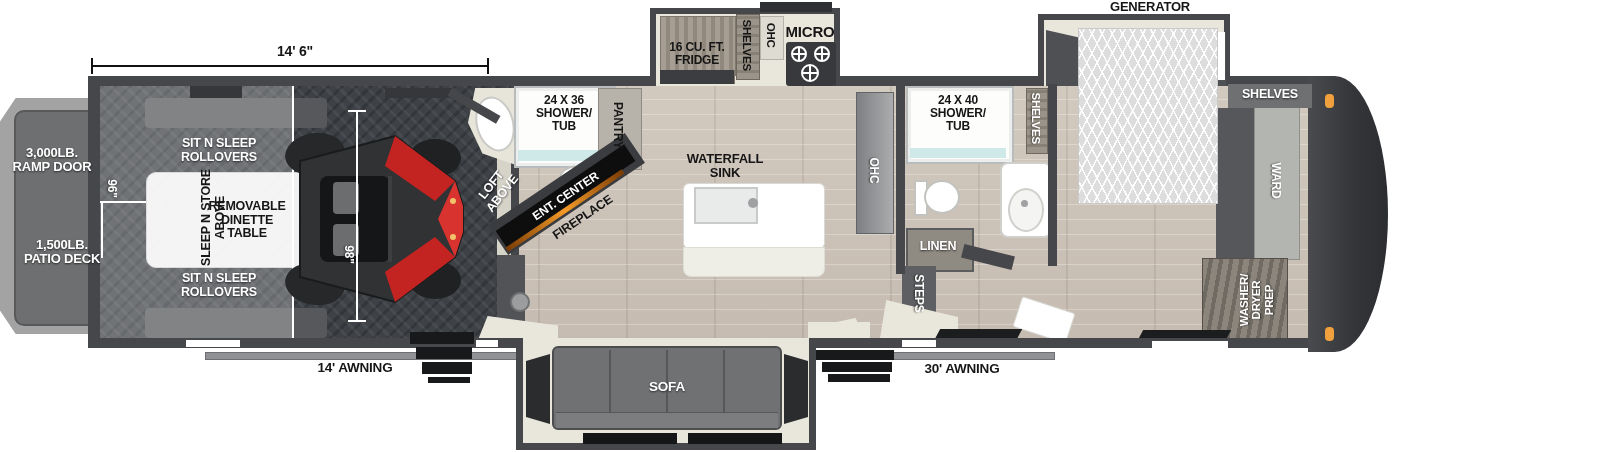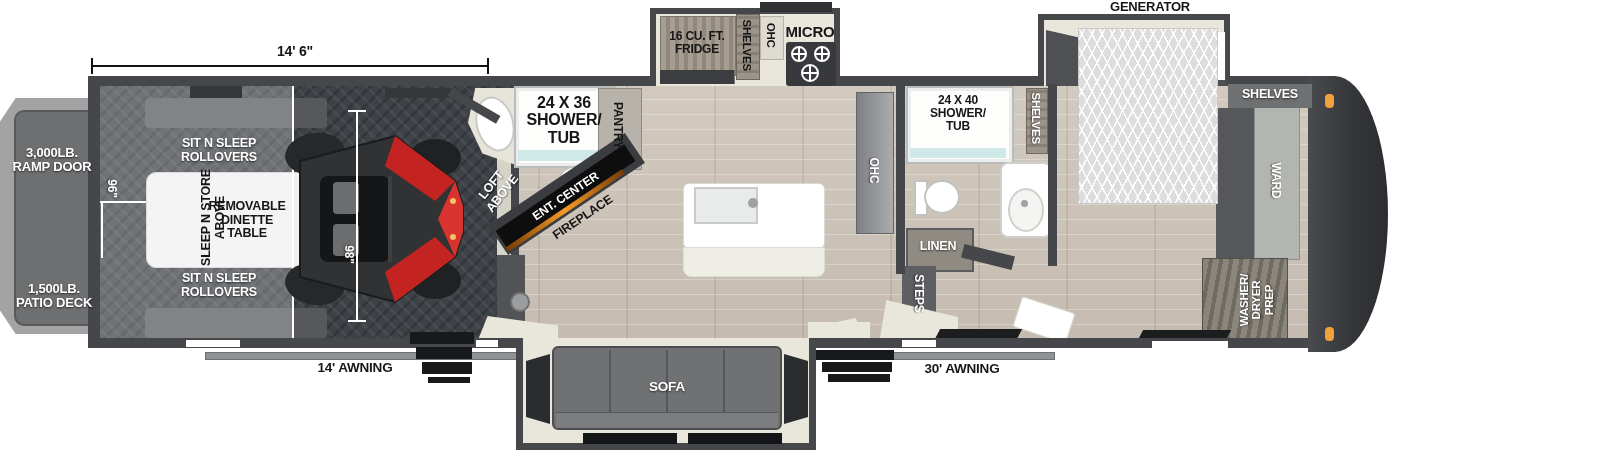--- a/index.html
+++ b/index.html
@@ -43,21 +43,21 @@
 
   <div class="a" style="left:205px;top:352px;width:330px;height:6px;background:#909295;border:1px solid #6d6f72;z-index:1;"></div>
   <div class="a" style="left:535px;top:352px;width:518px;height:6px;background:#909295;border:1px solid #6d6f72;z-index:1;"></div>
   <div class="a lbl" style="left:295px;top:361px;width:120px;font-size:13.5px;z-index:6;">14' AWNING</div>
   <div class="a lbl" style="left:901px;top:362px;width:122px;font-size:13.5px;z-index:6;">30' AWNING</div>
 
   <div class="a" style="left:0px;top:98px;width:98px;height:236px;background:#a3a3a3;clip-path:polygon(16% 0,100% 0,100% 100%,16% 100%,0 90%,0 10%);z-index:1;"></div>
   <div class="a" style="left:14px;top:110px;width:82px;height:212px;background:#6e6f70;border:2px solid #58595a;border-radius:10px;z-index:1;"></div>
   <div class="a lbl wlbl" style="left:6px;top:146px;width:92px;z-index:6;">3,000LB.
 RAMP DOOR</div>
-  <div class="a lbl wlbl" style="left:8px;top:238px;width:92px;z-index:6;margin-top:44px;">1,500LB.
+  <div class="a lbl wlbl" style="left:16px;top:238px;width:92px;z-index:6;">1,500LB.
 PATIO DECK</div>
 
   <div class="a wood" style="left:98px;top:84px;width:1240px;height:260px;z-index:1;"></div>
   <div class="a plate" style="left:98px;top:84px;width:413px;height:260px;z-index:1;"></div>
 
   <div class="a" style="left:145px;top:98px;width:182px;height:30px;background:#56585b;border-radius:4px;z-index:2;"></div>
   <div class="a" style="left:145px;top:308px;width:182px;height:30px;background:#56585b;border-radius:4px;z-index:2;"></div>
   <div class="a" style="left:146px;top:172px;width:192px;height:94px;background:rgba(255,255,255,.92);border:1px solid #cfcfcf;border-radius:10px;z-index:2;"></div>
   <div class="a" style="left:94px;top:84px;width:196px;height:258px;background:rgba(255,255,255,.26);border:2px solid #fff;z-index:3;"></div>
 
@@ -101,62 +101,64 @@
   <div class="a" style="left:385px;top:88px;width:68px;height:10px;background:#35373a;z-index:3;"></div>
 
   <div class="a" style="left:497px;top:88px;width:14px;height:252px;background:#d6d3c9;z-index:2;"></div>
   <div class="a wall" style="left:511px;top:84px;width:8px;height:258px;z-index:2;"></div>
   <div class="a wall" style="left:452px;top:88px;width:56px;height:9px;transform:rotate(30deg);transform-origin:left top;z-index:4;"></div>
 
   <div class="a" style="left:468px;top:88px;width:48px;height:77px;background:#e7e4da;clip-path:polygon(100% 0,100% 100%,30% 85%,0 45%,15% 0);z-index:2;"></div>
   <div class="a" style="left:476px;top:96px;width:34px;height:52px;background:#fff;border:2px solid #c9c9c6;border-radius:50%;transform:rotate(-15deg);z-index:2;"></div>
   <div class="a" style="left:514px;top:86px;width:98px;height:78px;background:#fdfdfc;border:2px solid #b9bcbd;box-shadow:inset 0 0 0 3px #eceeee;z-index:2;"></div>
   <div class="a" style="left:518px;top:150px;width:92px;height:11px;background:#cfe9e8;z-index:2;"></div>
-  <div class="a lbl" style="left:520px;top:94px;width:88px;font-size:16px;z-index:6;">24 X 36
+  <div class="a lbl" style="left:520px;top:94px;width:88px;font-size:12px;z-index:6;">24 X 36
 SHOWER/
 TUB</div>
   <div class="a" style="left:558px;top:166px;width:40px;height:30px;background:#fff;border:2px solid #c2c2bf;border-radius:50%;transform:rotate(18deg);z-index:2;"></div>
   <div class="a lbl wlbl" style="left:455px;top:176px;width:84px;font-size:12.5px;transform:rotate(-52deg);z-index:6;">LOFT
 ABOVE</div>
 
   <div class="a" style="left:598px;top:88px;width:42px;height:80px;background:#b7b3aa;border:1px solid #8f8b82;z-index:2;"></div>
   <div class="a lbl" style="left:592px;top:119px;width:52px;font-size:12px;transform:rotate(90deg);z-index:6;">PANTRY</div>
 
   <div class="a" style="left:484px;top:176px;width:165px;height:36px;background:#3a3c3f;transform:rotate(-34deg);z-index:2;"></div>
   <div class="a lbl wlbl" style="left:488px;top:186px;width:155px;height:20px;background:#0e0e0f;font-size:12px;line-height:20px;transform:rotate(-34deg);z-index:3;">ENT. CENTER</div>
   <div class="a" style="left:495px;top:208px;width:140px;height:5px;background:linear-gradient(90deg,#7a3c05,#f59a28 50%,#7a3c05);transform:rotate(-34deg);z-index:3;"></div>
   <div class="a lbl" style="left:513px;top:211px;width:140px;font-size:12.5px;transform:rotate(-34deg);z-index:6;">FIREPLACE</div>
   <div class="a" style="left:497px;top:255px;width:28px;height:83px;background:#515356;z-index:2;"></div>
   <div class="a" style="left:510px;top:292px;width:16px;height:16px;background:#9b9d9f;border:2px solid #6f7173;border-radius:50%;z-index:2;"></div>
 
   <div class="a" style="left:683px;top:183px;width:140px;height:64px;background:#fff;border:1px solid #d8d8d4;border-radius:6px;z-index:2;"></div>
   <div class="a" style="left:683px;top:247px;width:140px;height:28px;background:#eeede6;border:1px solid #ddddd6;border-radius:0 0 8px 8px;z-index:2;"></div>
   <div class="a" style="left:694px;top:187px;width:60px;height:33px;background:#e9ebeb;border:2px solid #c9cbcb;z-index:2;"></div>
   <div class="a" style="left:748px;top:198px;width:10px;height:10px;background:#9fa1a3;border-radius:50%;z-index:2;"></div>
+  <div class="a lbl" style="left:650px;top:152px;width:150px;z-index:6;">WATERFALL
+SINK</div>
 
   <div class="a" style="left:856px;top:92px;width:36px;height:140px;background:linear-gradient(90deg,#7e8083,#aaacae);border:1px solid #626467;z-index:2;"></div>
   <div class="a lbl wlbl" style="left:849px;top:164px;width:50px;font-size:12px;transform:rotate(90deg);z-index:6;">OHC</div>
 
   <div class="a wall" style="left:88px;top:76px;width:568px;height:10px;z-index:4;"></div>
   <div class="a wall" style="left:834px;top:76px;width:210px;height:10px;z-index:4;"></div>
   <div class="a wall" style="left:1224px;top:76px;width:86px;height:10px;z-index:4;"></div>
   <div class="a wall" style="left:88px;top:338px;width:437px;height:10px;z-index:4;"></div>
   <div class="a wall" style="left:807px;top:338px;width:503px;height:10px;z-index:4;"></div>
   <div class="a wall" style="left:88px;top:76px;width:12px;height:272px;z-index:4;"></div>
 
   <div class="a" style="left:186px;top:340px;width:54px;height:7px;background:#fff;z-index:5;"></div>
   <div class="a" style="left:476px;top:340px;width:22px;height:7px;background:#fff;z-index:5;"></div>
   <div class="a" style="left:902px;top:340px;width:34px;height:7px;background:#fff;z-index:5;"></div>
   <div class="a" style="left:1152px;top:341px;width:76px;height:7px;background:#fff;z-index:5;"></div>
 
   <div class="a cream" style="left:650px;top:8px;width:190px;height:78px;border:6px solid #46474b;border-bottom:none;box-sizing:border-box;z-index:4;"></div>
   <div class="a" style="left:760px;top:2px;width:72px;height:10px;background:#2e3033;z-index:5;"></div>
   <div class="a woodgrain" style="left:660px;top:16px;width:74px;height:58px;border:1px solid #7d776d;z-index:5;"></div>
   <div class="a" style="left:660px;top:70px;width:74px;height:14px;background:#3b3d40;border-right:1px solid #7d776d;z-index:5;"></div>
-  <div class="a lbl" style="left:660px;top:30px;width:74px;font-size:12px;z-index:6;">16 CU. FT.
+  <div class="a lbl" style="left:660px;top:41px;width:74px;font-size:12px;z-index:6;">16 CU. FT.
 FRIDGE</div>
   <div class="a" style="left:736px;top:14px;width:22px;height:64px;background:repeating-linear-gradient(0deg,#9b948a 0 6px,#878075 6px 9px);border:1px solid #6e685f;z-index:5;"></div>
   <div class="a lbl" style="left:719px;top:39px;width:56px;font-size:11.5px;transform:rotate(90deg);z-index:6;">SHELVES</div>
   <div class="a" style="left:760px;top:16px;width:22px;height:42px;background:#dedbd2;border:1px solid #b5b2a8;z-index:5;"></div>
   <div class="a lbl" style="left:749px;top:29px;width:44px;font-size:11.5px;transform:rotate(90deg);z-index:6;">OHC</div>
   <div class="a lbl" style="left:784px;top:24px;width:52px;font-size:15px;z-index:6;">MICRO</div>
   <div class="a" style="left:786px;top:42px;width:50px;height:44px;background:#37393c;border-radius:3px;z-index:5;">
     <svg width="50" height="44" viewBox="0 0 50 44">
       <g stroke="#fff" stroke-width="2" fill="none">
         <circle cx="13" cy="12" r="7"></circle>

